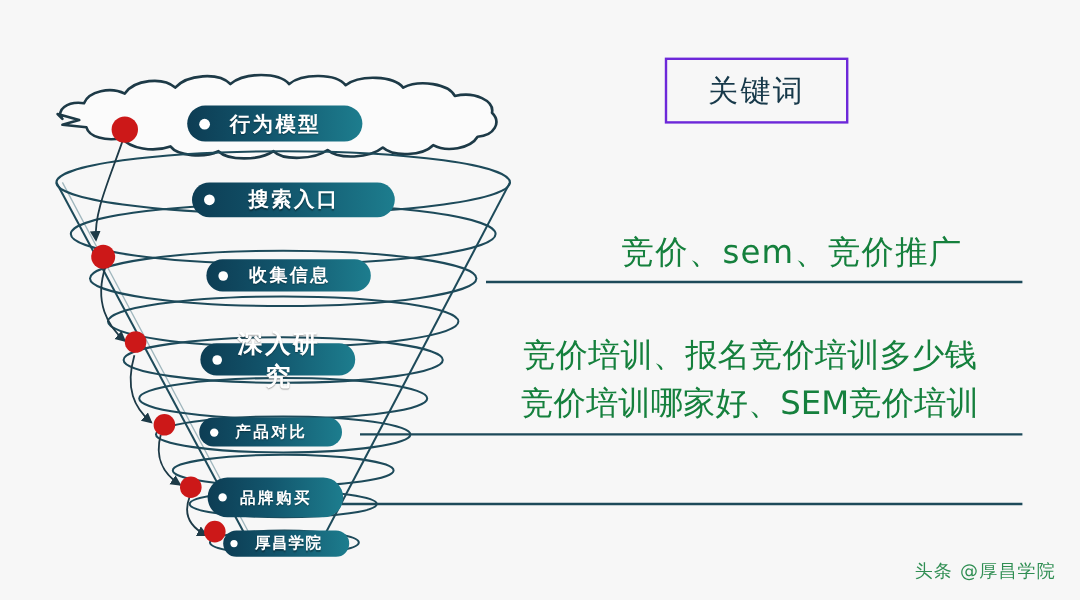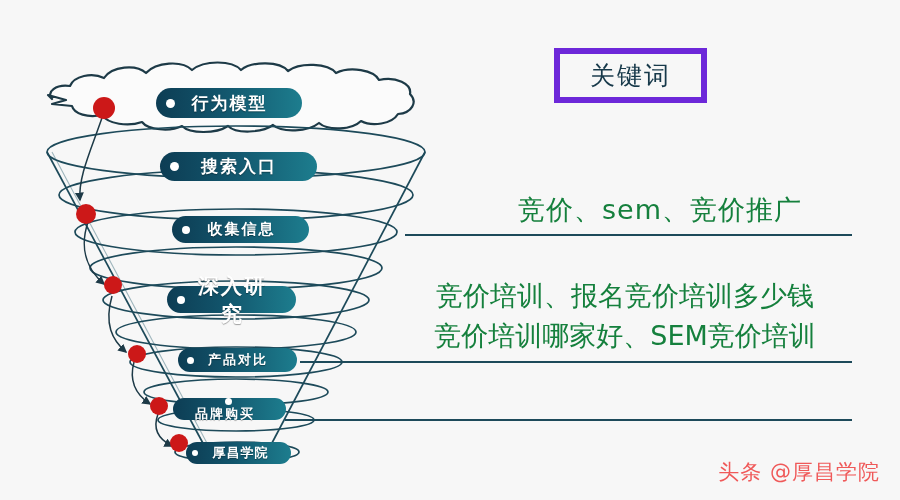--- a/index.html
+++ b/index.html
@@ -8,21 +8,21 @@
     background:#f7f7f7;
     font-family:"DejaVu Sans","Liberation Sans",sans-serif;
     overflow:hidden;position:relative;
   }
   #stage{position:absolute;inset:0;width:900px;height:500px;}
   svg#art{position:absolute;left:0;top:0;width:900px;height:500px;}
 
   
   .kw-box{
     position:absolute;left:554px;top:48px;width:153px;height:55px;
-    border:6px solid #6d28d9;background:#f7f7f7;
+    border:2px solid #6d28d9;background:#f7f7f7;
     display:flex;align-items:center;justify-content:center;
     box-sizing:border-box;
   }
   .kw-box span{
     font-size:25px;color:#17394a;letter-spacing:2px;font-weight:500;
   }
 
   
   .kw-line{
     position:absolute;color:#15803d;font-weight:500;
@@ -45,48 +45,48 @@
   }
   .pill .lbl{
     flex:1;text-align:center;font-weight:700;letter-spacing:2px;
     text-shadow:0 1px 1px rgba(0,0,0,.35);
   }
 
   .p0{left:156px;top:88px;width:146px;height:30px;padding:0 10px;}
   .p0 .dot{width:9px;height:9px;margin-right:4px;}
   .p0 .lbl{font-size:17px;padding-right:12px;}
 
-  .p1{left:160px;top:152px;width:157px;height:29px;padding:0 10px;}
+  .p1{left:160px;top:152px;width:169px;height:29px;padding:0 10px;}
   .p1 .dot{width:9px;height:9px;margin-right:4px;}
   .p1 .lbl{font-size:17px;padding-right:12px;}
 
   .p2{left:172px;top:216px;width:137px;height:27px;padding:12px 10px;}
   .p2 .dot{width:8px;height:8px;margin-right:4px;}
   .p2 .lbl{font-size:15px;padding-right:10px;}
 
   .p3{left:167px;top:286px;width:129px;height:27px;padding:0 10px;}
   .p3 .dot{width:8px;height:8px;margin-right:4px;}
   .p3 .lbl{font-size:21px;padding-right:10px;}
 
-  .p4{left:178px;top:348px;width:119px;height:24px;padding:0 9px;}
+  .p4{left:166px;top:348px;width:119px;height:24px;padding:0 9px;}
   .p4 .dot{width:7px;height:7px;margin-right:3px;}
   .p4 .lbl{font-size:13px;padding-right:9px;}
 
-  .p5{left:173px;top:398px;width:113px;height:22px;padding:0 9px;flex-direction:column;}
+  .p5{left:173px;top:398px;width:113px;height:33px;padding:0 9px;}
   .p5 .dot{width:7px;height:7px;margin-right:3px;}
   .p5 .lbl{font-size:13px;padding-right:9px;}
 
   .p6{left:186px;top:442px;width:105px;height:22px;padding:0 6px;}
   .p6 .dot{width:6px;height:6px;margin-right:2px;}
   .p6 .lbl{font-size:13px;padding-right:4px;letter-spacing:1px;}
 
   
   .watermark{
     position:absolute;right:20px;bottom:14px;
-    font-size:21px;color:#ef4444;opacity:.88;letter-spacing:1px;
+    font-size:15px;color:#15803d;opacity:.88;letter-spacing:1px;
   }
 </style>
 </head>
 <body>
 
 <div id="stage">
 
   <svg id="art" viewBox="0 0 900 500">
     <defs>
       <marker id="arrowhead" markerWidth="7" markerHeight="7" refX="5" refY="3" orient="auto">

